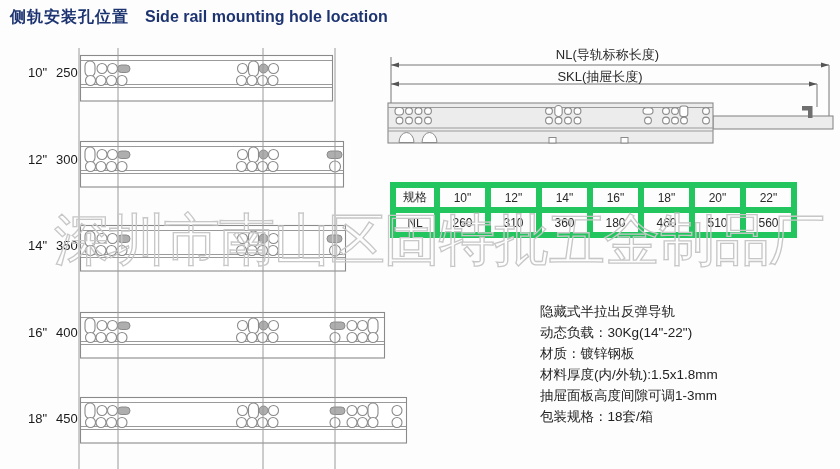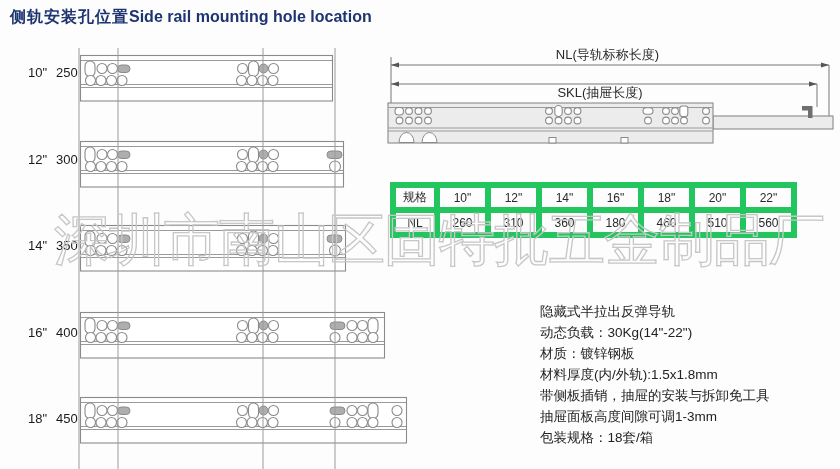--- a/index.html
+++ b/index.html
@@ -1,20 +1,20 @@
 <!DOCTYPE html>
 <html><head>
 <meta charset="utf-8">
 <style>
   html,body{margin:0;padding:0;}
   body{width:840px;height:469px;background:#fdfdfd;position:relative;overflow:hidden;
        font-family:"Liberation Sans","DejaVu Sans",sans-serif;}
   .abs{position:absolute;}
   .title{left:10px;top:7px;font-size:16px;font-weight:bold;color:#1d3471;white-space:nowrap;}
-  .title .zh{margin-right:0;letter-spacing:1px;}
+  .title .zh{margin-right:16px;letter-spacing:1px;}
   .rail-label{left:28px;width:64px;font-size:13px;color:#1a1a1a;white-space:nowrap;}
   .rail-label .mm{margin-left:9px;}
   .dim-label{font-size:13px;color:#2a2a2a;text-align:center;white-space:nowrap;}
   table.size{left:390px;top:182px;position:absolute;border-collapse:collapse;table-layout:fixed;
              font-size:12px;color:#2a2a2a;background:transparent;}
   table.size td{border:6px solid #22c55e;width:45px;height:19px;text-align:center;padding:0;}
   table.size td.c0{width:38px;}
   .specs{left:540px;top:301px;width:300px;font-size:13.5px;color:#222;line-height:21px;}
   .specs div{white-space:nowrap;}
   .watermark{left:54px;top:204px;width:792px;font-size:56px;line-height:72px;white-space:nowrap;
@@ -200,21 +200,21 @@
       <circle cx="321" cy="75.5" r="3.4" class="h"></circle>
 
     <path d="M14,97.5 a7.5,10 0 0 1 15,0 z" class="cut"></path>
     <path d="M37,97.5 a7.5,10 0 0 1 15,0 z" class="cut"></path>
     <rect x="164" y="92.5" width="7" height="5.5" class="cut"></rect>
     <rect x="236" y="92.5" width="7" height="5.5" class="cut"></rect>
   </g>
 </svg>
 
 <div class="abs dim-label" style="left:495px;top:46px;width:225px;">NL(导轨标称长度)</div>
-<div class="abs dim-label" style="left:495px;top:84px;width:210px;">SKL(抽屉长度)</div>
+<div class="abs dim-label" style="left:495px;top:68px;width:210px;">SKL(抽屉长度)</div>
 
 <table class="size">
   <tbody>
       <tr>
     <td class="c0">规格</td>
     <td>10"</td>
     <td>12"</td>
     <td>14"</td>
     <td>16"</td>
     <td>18"</td>
@@ -232,18 +232,17 @@
     <td>560</td>
   </tr>
 </tbody>
   </table>
 
 <div class="abs specs">
   <div>隐藏式半拉出反弹导轨</div>
   <div>动态负载：30Kg(14"-22")</div>
   <div>材质：镀锌钢板</div>
   <div>材料厚度(内/外轨):1.5x1.8mm</div>
-  <div>带侧板插销，抽屉的安装与拆卸免工具</div>
   <div>抽屉面板高度间隙可调1-3mm</div>
   <div>包装规格：18套/箱</div>
 </div>
 
 <div class="abs watermark">深圳市南山区固特批五金制品厂</div>
 
 </body></html>

